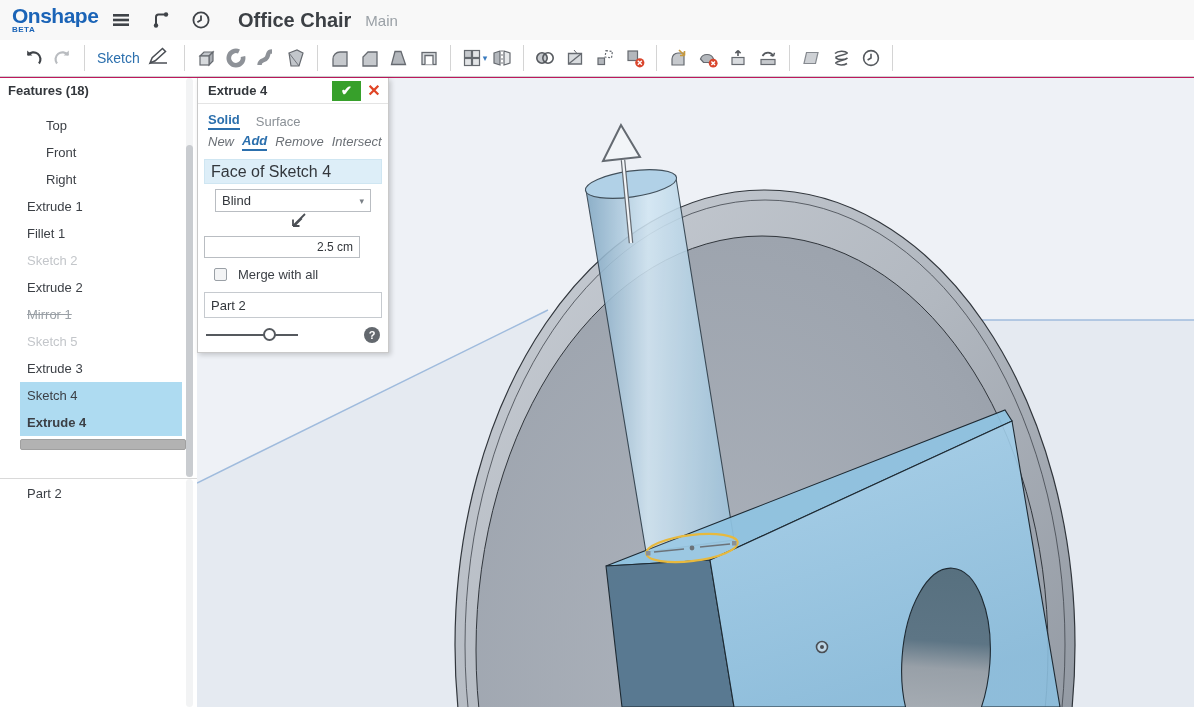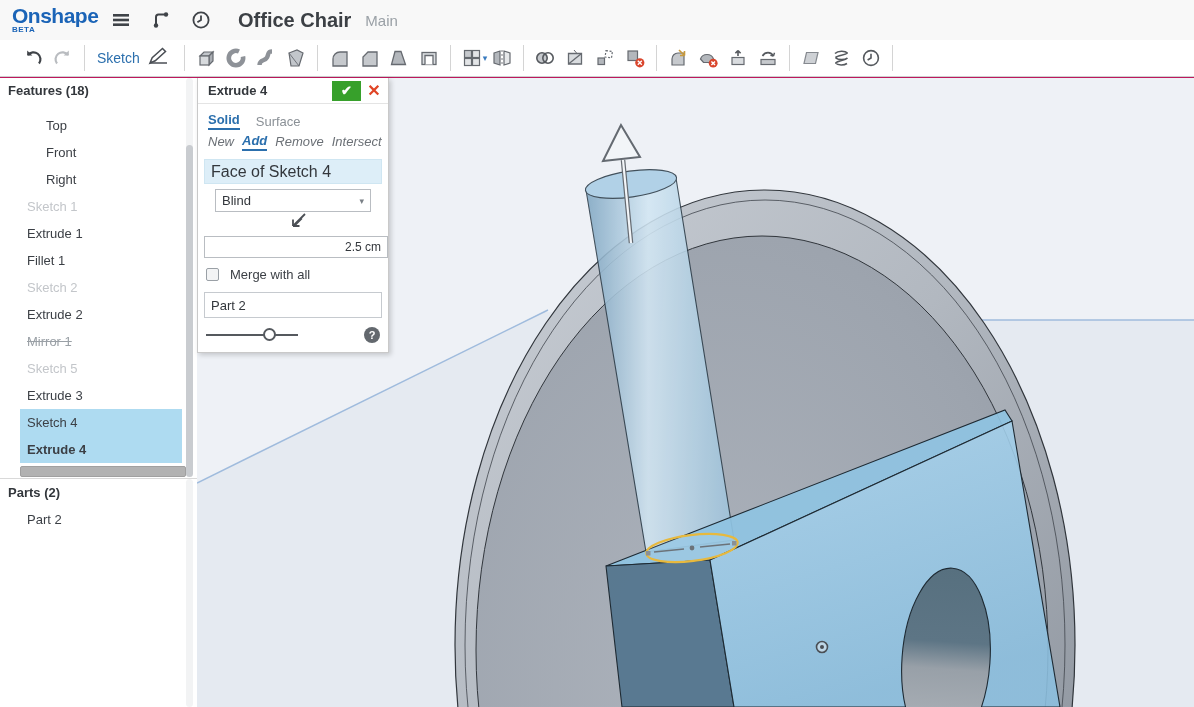--- a/index.html
+++ b/index.html
@@ -62,23 +62,23 @@
   .ops-row { height:24px; gap:8px;font-style:italic; }
   .op { font-size:13px; color:#6b7076; cursor:pointer; padding-bottom:1px; }
   .op.active { color:#2b6fad; font-weight:700; border-bottom:2px solid #2b6fad; }
   .face-box { margin:5px 6px 0 6px; height:25px; line-height:24px; background:#ddeef8;
               border:1px solid #cfe6f2; font-size:16px; color:#33373c; padding-left:6px; cursor:pointer; }
   .dd-row { margin:5px 6px 0 6px; display:flex; align-items:center;flex-direction:column; }
   .dropdown { width:156px; height:23px; border:1px solid #b9bdc2; background:#fff; display:flex;
               align-items:center; font-size:13px; color:#33373c; padding-left:6px; position:relative; cursor:pointer; }
   .dd-caret { position:absolute; right:6px; color:#7a8086; font-size:9px; }
   .flip-btn { margin-left:7px; cursor:pointer; display:flex; }
-  .depth-input { margin:4px 6px 0 6px; width:184px; height:22px; border:1px solid #b9bdc2;
+  .depth-input { margin:4px 6px 0 6px; width:156px; height:22px; border:1px solid #b9bdc2;
                  font-size:12px; color:#33373c; text-align:right; padding-right:6px; line-height:20px; background:#fff; cursor:text; }
-  .chk-row { margin:9px 6px 0 8px; display:flex; align-items:center; gap:11px; cursor:pointer; }
+  .chk-row { margin:9px 6px 0 16px; display:flex; align-items:center; gap:11px; cursor:pointer; }
   .checkbox { width:13px; height:13px; border:1px solid #9aa0a6; border-radius:2px; background:#f3f4f5; }
   .chk-label { font-size:13px; color:#3b3f45; }
   .scope-box { margin:10px 6px 0 6px; height:26px; line-height:25px; border:1px solid #c6cacf;
                font-size:13px; color:#33373c; padding-left:6px; cursor:pointer; }
   .slider-row { margin:8px 6px 8px 6px; height:18px; display:flex; align-items:center; position:relative; }
   .slider-track { margin-left:2px; width:92px; height:2px; background:#55595e; position:relative; cursor:pointer; }
   .slider-thumb { position:absolute; top:-6px; left:calc(70% - 7px); width:13px; height:13px;
                   background:#fff; border:2px solid #55595e; border-radius:50%; cursor:grab; }
   .help-btn { position:absolute; right:2px; width:16px; height:16px; border-radius:50%; background:#63686e;
               color:#fff; font-size:11px; font-weight:700; text-align:center; line-height:16px; cursor:pointer; }
@@ -282,35 +282,33 @@
     </span>
     <span class="tsep"></span>
   </div>
 
   <div class="left-panel">
     <div class="panel-title">Features (18)</div>
     <div class="feature-rows">
       <div class="frow plane">Top</div>
       <div class="frow plane">Front</div>
       <div class="frow plane">Right</div>
-      <div class="frow hidden-item">Sketch 1</div>
       <div class="frow">Extrude 1</div>
       <div class="frow">Fillet 1</div>
       <div class="frow hidden-item">Sketch 2</div>
       <div class="frow">Extrude 2</div>
       <div class="frow suppressed">Mirror 1</div>
       <div class="frow hidden-item">Sketch 5</div>
       <div class="frow">Extrude 3</div>
       <div class="frow selected">Sketch 4</div>
       <div class="frow selected bold">Extrude 4</div>
       <div class="rollback-bar"></div>
     </div>
     <div class="parts-divider"></div>
     <div class="parts-block">
-      <div class="panel-title">Parts (2)</div>
       <div class="frow">Part 2</div>
     </div>
     <div class="scrollbar sb-features">
       <div class="sb-thumb" style="top:67px; height:332px;"></div>
     </div>
     <div class="scrollbar sb-parts"></div>
   </div>
 
   <div class="viewport">
     <svg width="997" height="629" viewBox="197 78 997 629" xmlns="http://www.w3.org/2000/svg">

